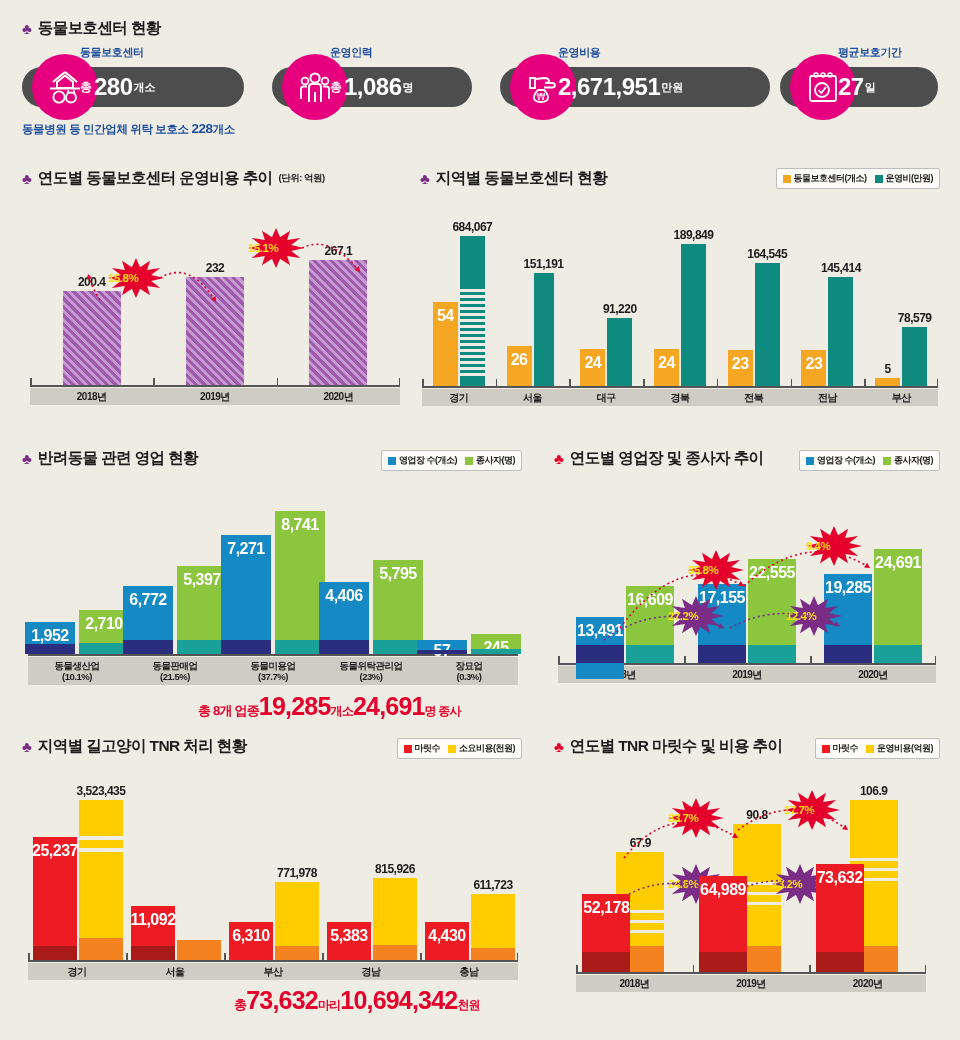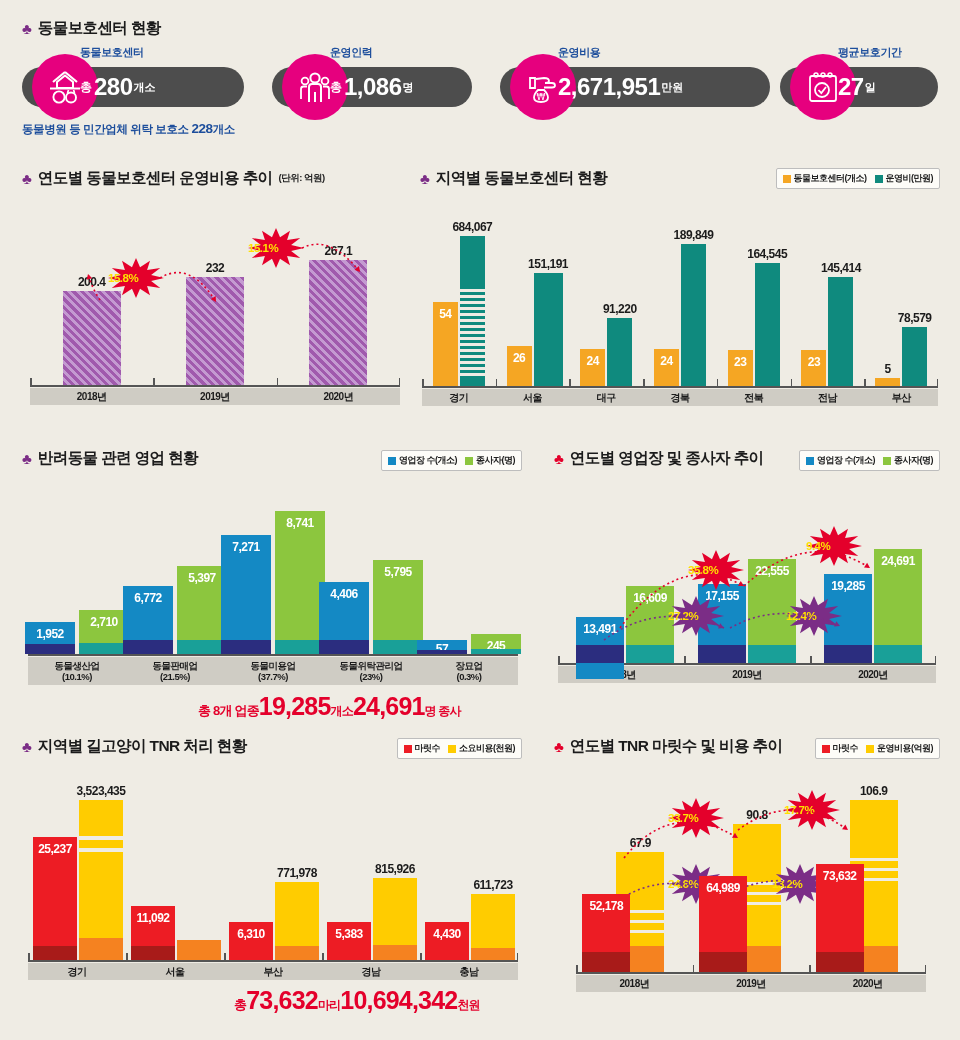--- a/index.html
+++ b/index.html
@@ -47,21 +47,21 @@
   .tickbar{position:absolute;background:#555;width:1.5px;height:8px;}
   .catband{position:absolute;background:#cfccc4;height:17px;display:flex;}
   .catcell{flex:1;display:flex;align-items:center;justify-content:center;
     font-size:10px;font-weight:bold;color:#1b1b1b;letter-spacing:-0.5px;}
   .catcell.two{flex-direction:column;line-height:11px;font-size:9.5px;height:28px;justify-content:center;}
 
   .bar{position:absolute;bottom:0;}
   .bl{position:absolute;left:50%;transform:translateX(-50%);white-space:nowrap;
       font-weight:bold;letter-spacing:-0.5px;}
   .bl-out{font-size:12px;color:#1b1b1b;top:-16px;}
-  .bl-in{font-size:12px;color:#ffffff;top:5px;}
+  .bl-in{font-size:16px;color:#ffffff;top:5px;}
 
   
   .burst{position:absolute;width:56px;height:40px;display:flex;align-items:center;justify-content:flex-start;}
   .burst svg{position:absolute;inset:0;width:100%;height:100%;}
   .burst span{position:relative;font-size:11.5px;font-weight:bold;letter-spacing:-0.5px;}
   .burst.red span{color:#ffe100;}
   .burst.purple span{color:#ffe100;}
 
   .arrow-svg{position:absolute;left:0;top:0;overflow:visible;}
 
@@ -275,21 +275,21 @@
           <div class="bl bl-in">54</div>
         </div>
         <div class="bar" style="left: 37.8571px; bottom: 20px; width: 25px; height: 150px; background: linear-gradient(rgb(15, 138, 126) 0px, rgb(15, 138, 126) 50px, transparent 50px, transparent 50px);">
           <div style="position:absolute;left:0;right:0;top:50px;height:88px;background:repeating-linear-gradient(to bottom,#0f8a7e 0 3px,#efece4 3px 6px);"></div>
           <div style="position:absolute;left:0;right:0;bottom:0;height:10px;background:#0f8a7e;"></div>
           <div class="bl bl-out">684,067</div>
         </div>
         <div class="bar" style="left:84.57142857142856px;bottom:20px;width:25px;height:40.3px;background:#f5a623;">
           <div class="bl bl-in">26</div>
         </div>
-        <div class="bar" style="left:111.57142857142856px;bottom:20px;width:29px;height:113.39325000000001px;background:#0f8a7e;">
+        <div class="bar" style="left:111.57142857142856px;bottom:20px;width:20px;height:113.39325000000001px;background:#0f8a7e;">
           <div class="bl bl-out">151,191</div>
         </div>
         <div class="bar" style="left:158.28571428571428px;bottom:20px;width:25px;height:37.2px;background:#f5a623;">
           <div class="bl bl-in">24</div>
         </div>
         <div class="bar" style="left:185.28571428571428px;bottom:20px;width:25px;height:68.415px;background:#0f8a7e;">
           <div class="bl bl-out">91,220</div>
         </div>
         <div class="bar" style="left:231.99999999999994px;bottom:20px;width:25px;height:37.2px;background:#f5a623;">
           <div class="bl bl-in">24</div>

